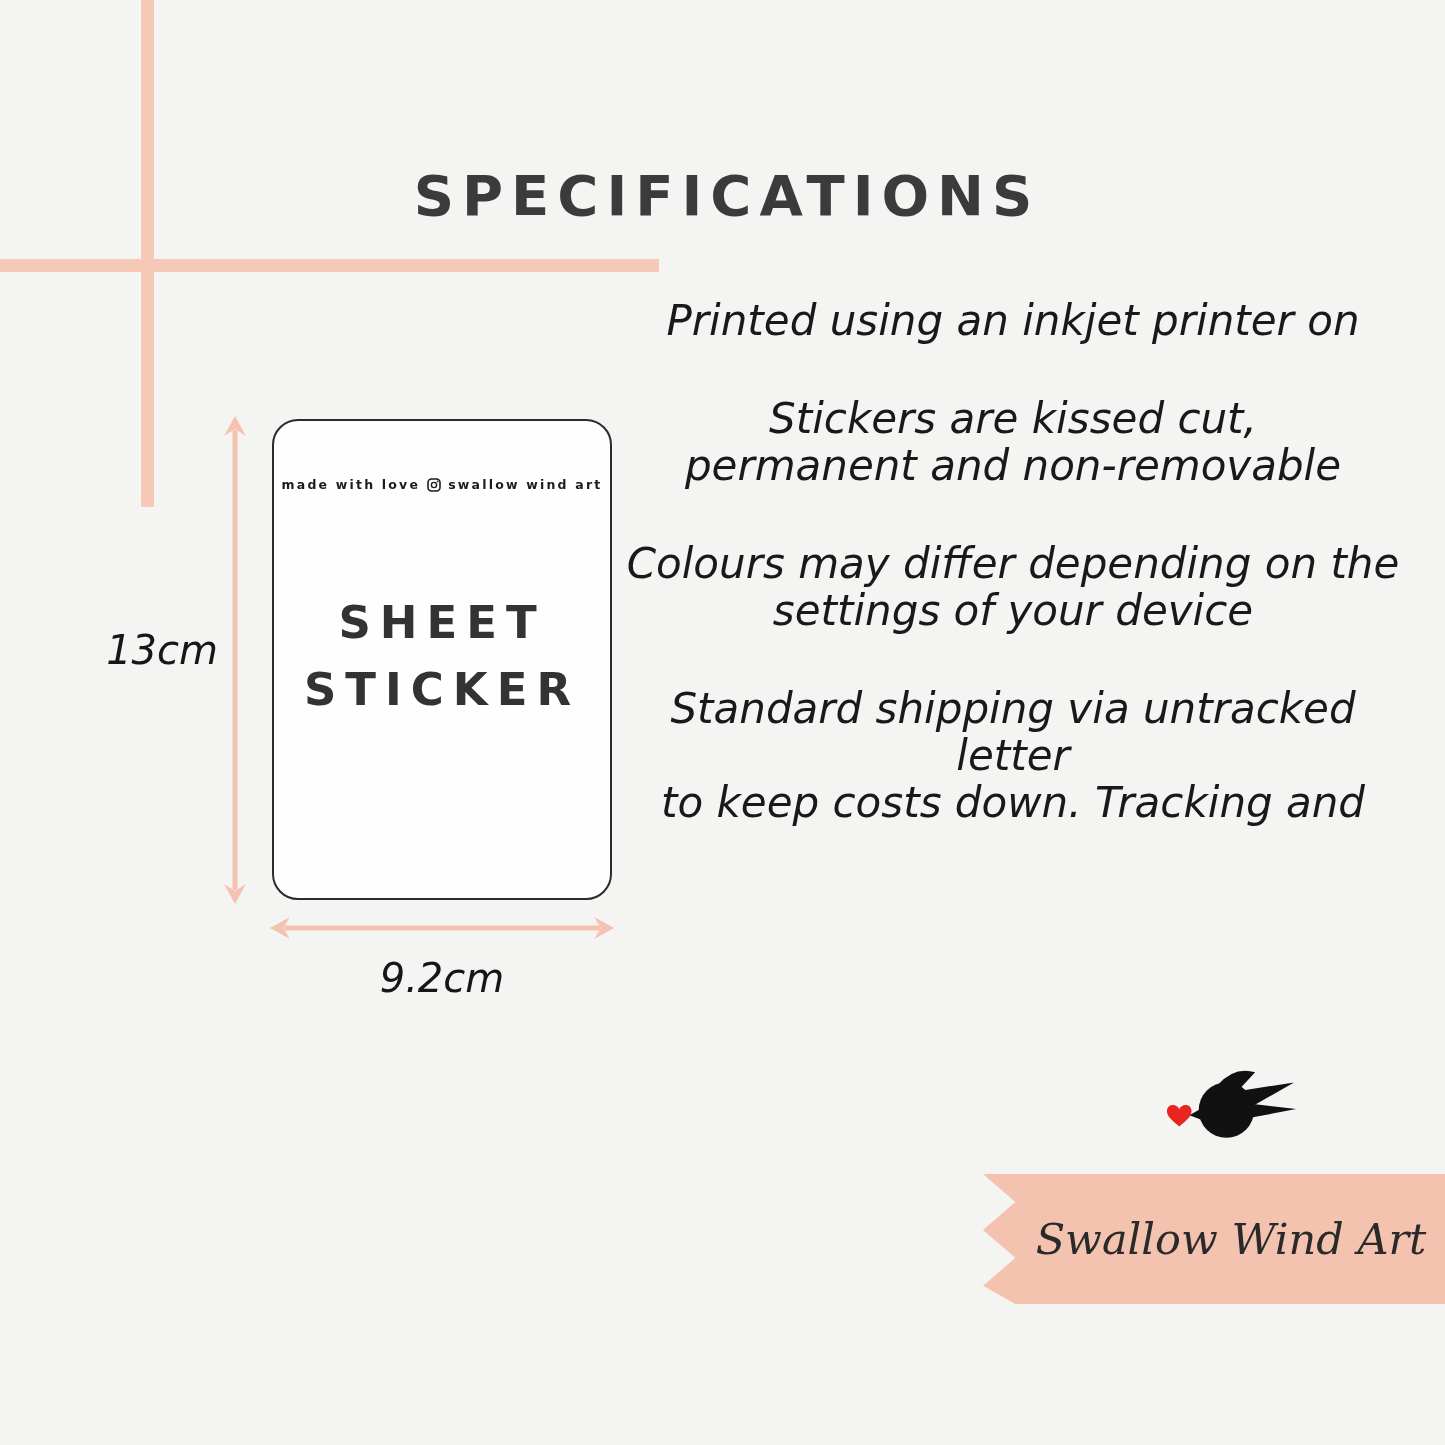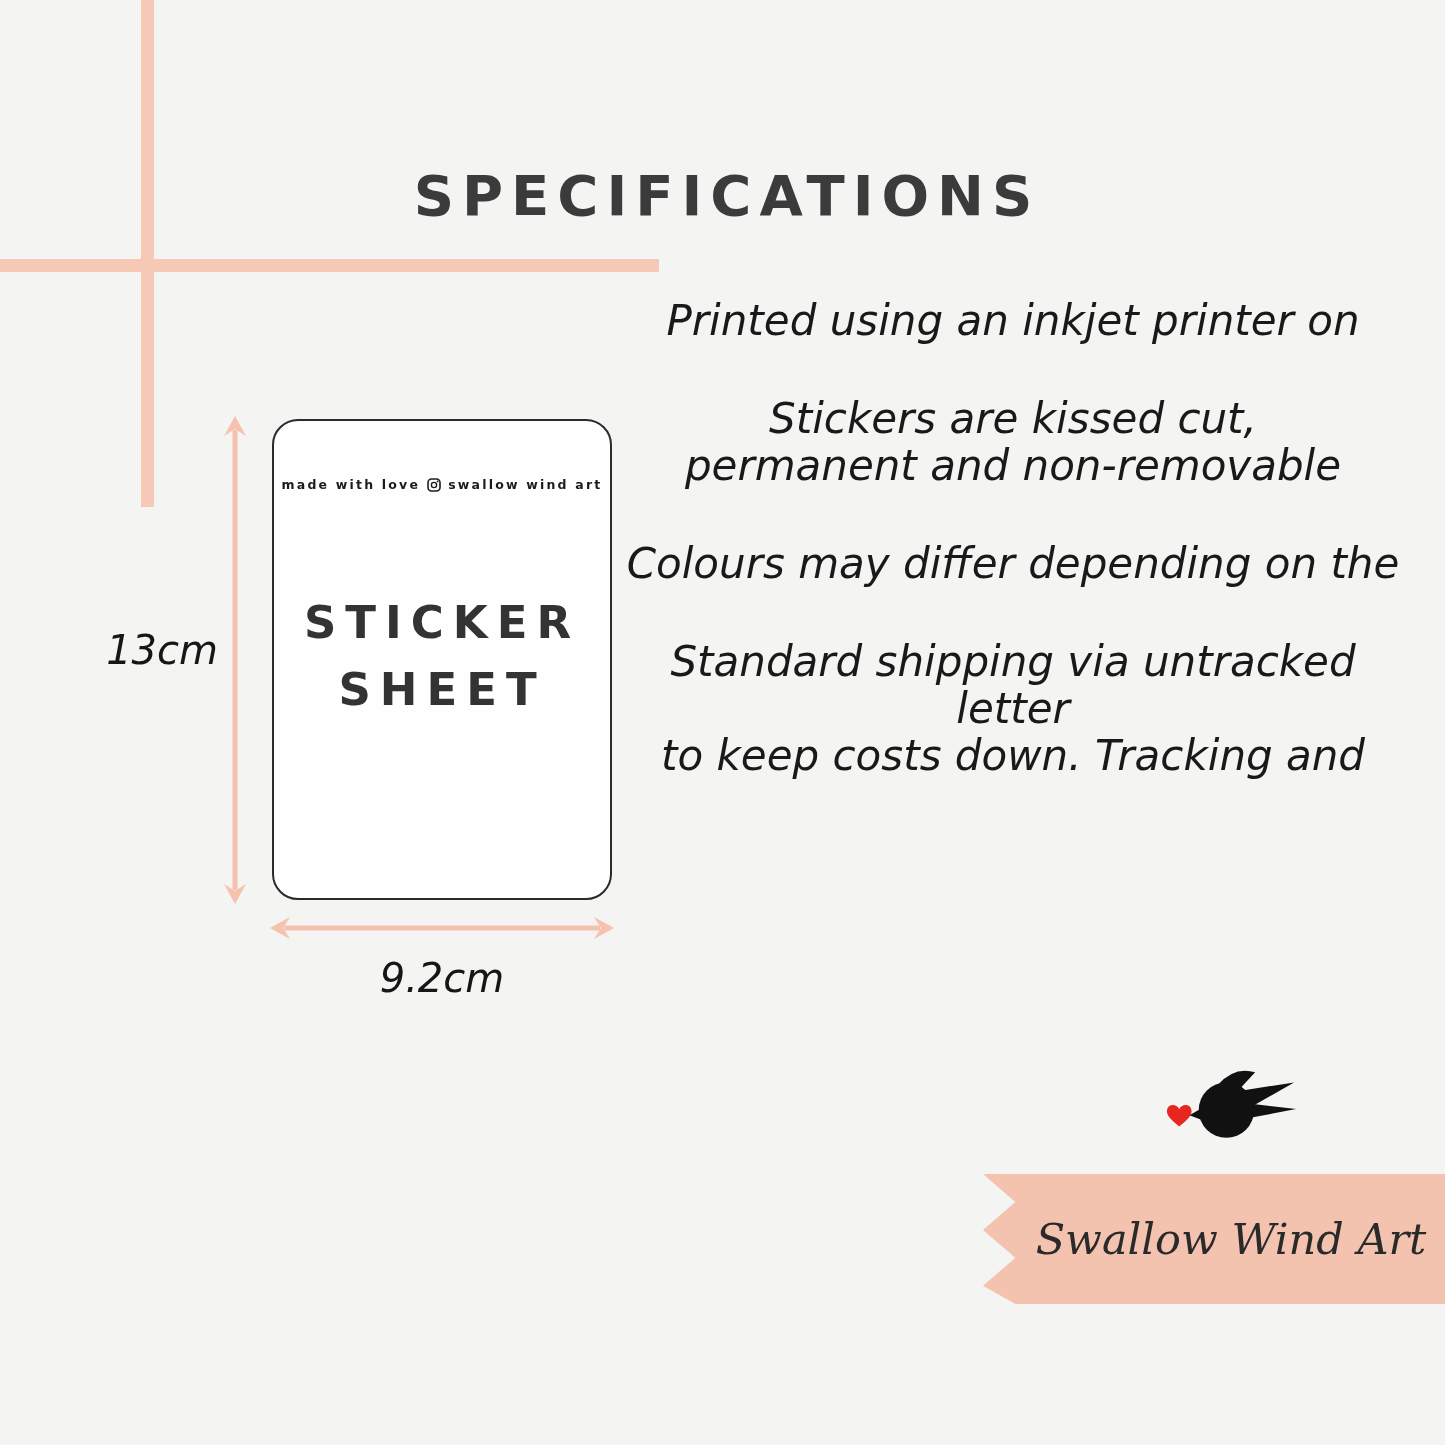--- a/index.html
+++ b/index.html
@@ -92,22 +92,22 @@
       <span style="display:inline-flex;">
         <svg width="14" height="14" viewBox="0 0 14 14">
           <rect x="1" y="1" width="12" height="12" rx="3.5" fill="none" stroke="#1c1c1c" stroke-width="1.6"></rect>
           <circle cx="7" cy="7" r="2.6" fill="none" stroke="#1c1c1c" stroke-width="1.4"></circle>
           <circle cx="10.6" cy="3.4" r="0.9" fill="#1c1c1c"></circle>
         </svg>
       </span>
       <span>swallow wind art</span>
     </div>
     <div class="sheet-label">
+      <div>SHEET</div>
       <div>STICKER</div>
-      <div>SHEET</div>
     </div>
   </div>
 
   <svg class="dim-arrow" style="left:222px;top:414px;" width="26" height="492" viewBox="0 0 26 492">
     <line x1="13" y1="16" x2="13" y2="476" stroke="#f4c2ae" stroke-width="5"></line>
     <polygon points="13,2 2,22 13,15 24,22" fill="#f4c2ae"></polygon>
     <polygon points="13,490 2,470 13,477 24,470" fill="#f4c2ae"></polygon>
   </svg>
 
   <svg class="dim-arrow" style="left:268px;top:915px;" width="348" height="26" viewBox="0 0 348 26">
@@ -122,20 +122,21 @@
   <div class="specs">
     <p>
       <span>Printed using an inkjet printer on</span><br>
     </p>
     <p>
       <span>Stickers are kissed cut,</span><br>
       <span>permanent and non-removable</span>
     </p>
     <p>
       <span>Colours may differ depending on the</span><br>
+      <span>settings of your device</span>
     </p>
     <p>
       <span>Standard shipping via untracked letter</span><br>
       <span>to keep costs down. Tracking and</span><br>
     </p>
   </div>
 
   <svg class="bird" width="145" height="82" viewBox="0 0 140 80">
     <path d="M20 44 C17 38 8 39 8 46 C8 52 15 56 20 61 C25 56 32 52 32 46 C32 39 23 38 20 44 Z" fill="#e8251f"></path>
     <polygon points="44,42 30,50 46,56" fill="#111"></polygon>

